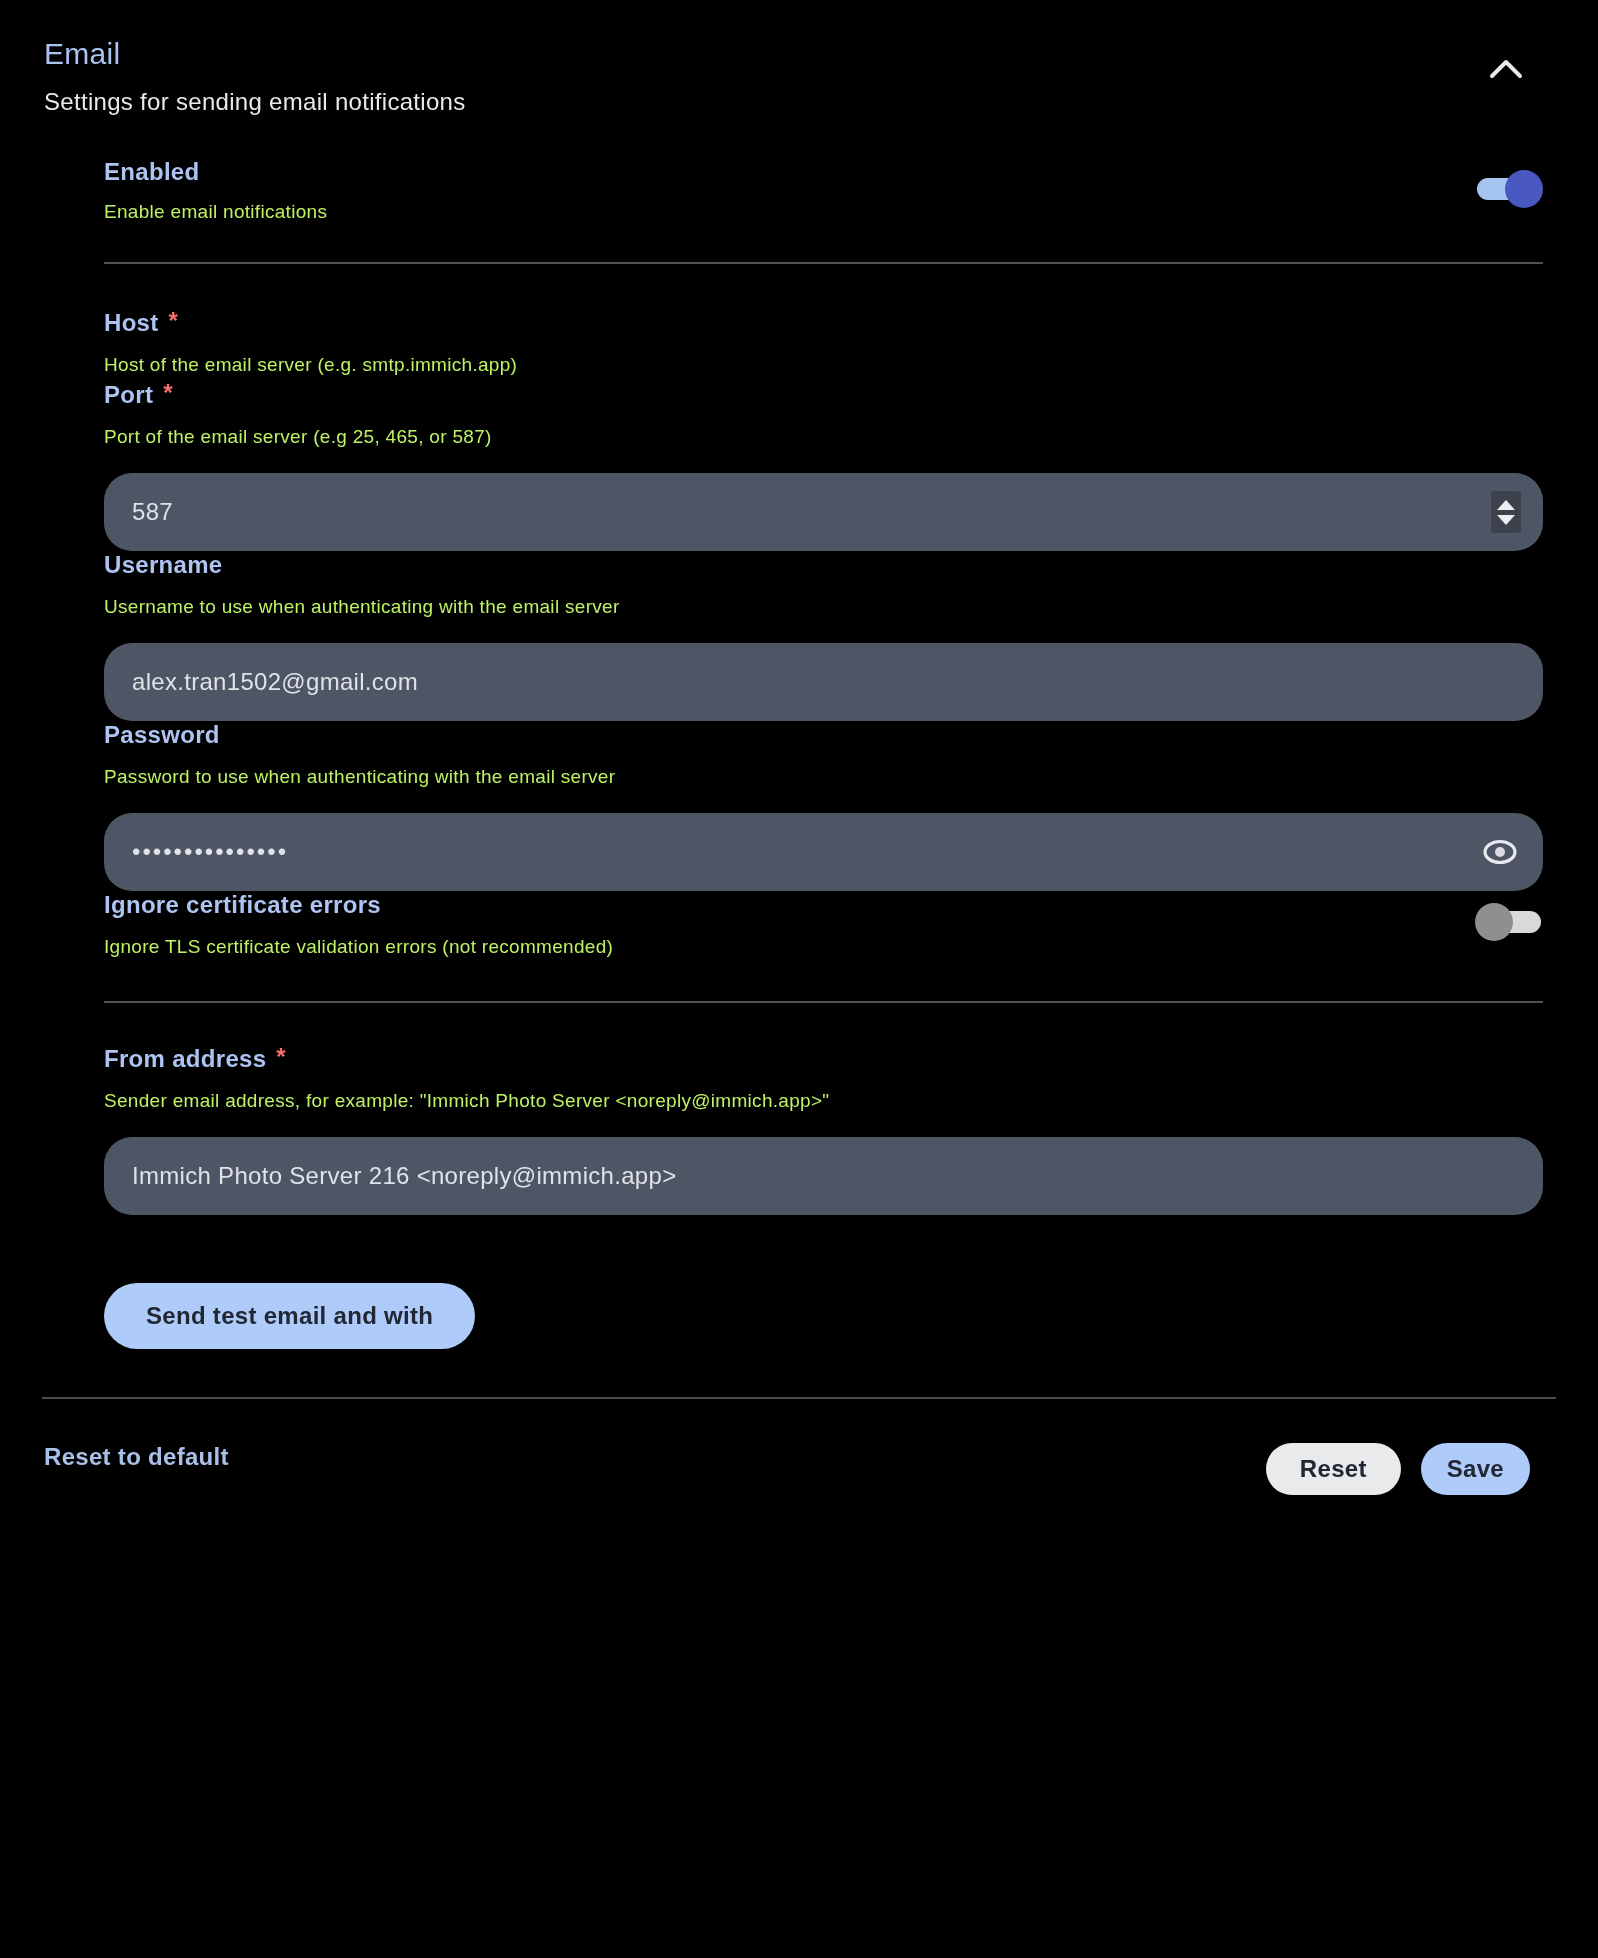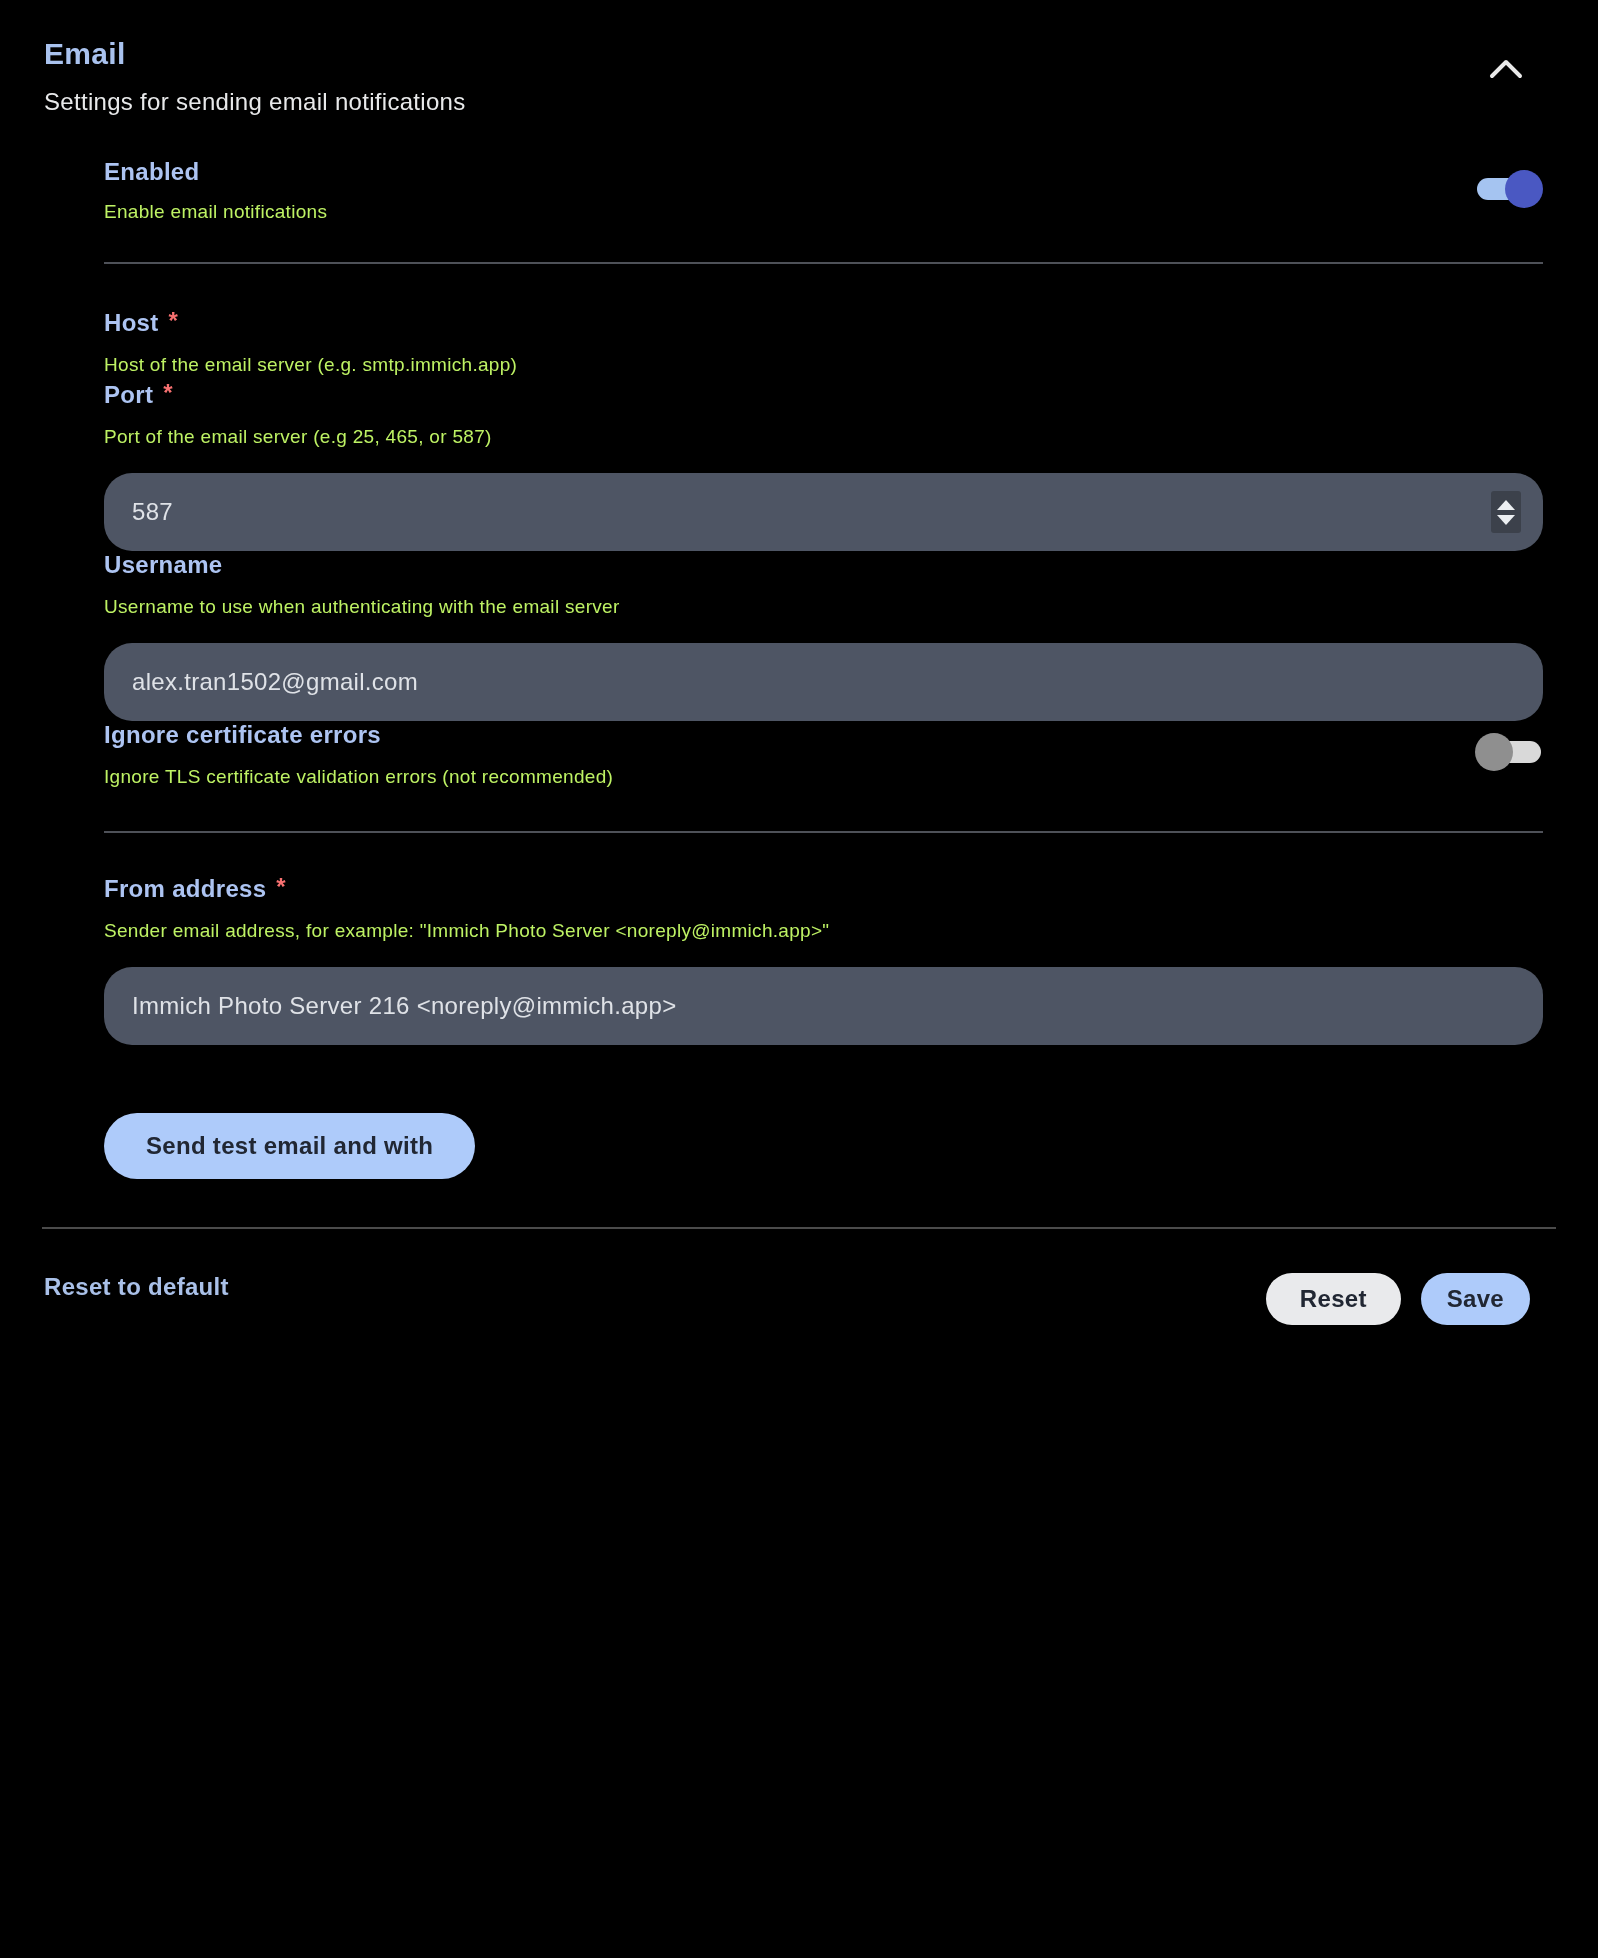--- a/index.html
+++ b/index.html
@@ -2,21 +2,21 @@
 <html><head>
 <meta charset="utf-8">
 <style>
   html,body { margin:0; padding:0; background:#000; }
   .page {
     position:relative; width:1598px; height:1958px; background:#000;
     font-family:"Liberation Sans", sans-serif; letter-spacing:0.3px; overflow:hidden;
   }
   
   .header { position:relative; padding:36px 56px 0 44px; }
-  .title { margin:0; color:#a9c2ee; font-size:30px; font-weight:700; line-height:36px; }
+  .title { margin:0; color:#a9c2ee; font-size:30px; font-weight:400; line-height:36px; }
   .subtitle { margin:16px 0 0 0; color:#e8e9ea; font-size:24px; font-weight:400; line-height:28px; }
   .collapse-btn { position:absolute; top:52px; right:70px; width:44px; height:34px;
     background:none; border:none; padding:0; cursor:pointer; }
   .collapse-btn svg { display:block; }
 
   
   .content { margin:42px 55px 0 104px; }
 
   .toggle-row { display:flex; justify-content:space-between; align-items:flex-start; }
   .lbl { color:#adc4f2; font-size:24px; font-weight:600; line-height:28px; }
@@ -132,20 +132,35 @@
     
     <div class="field">
       <div class="lbl">Username</div>
       <div class="desc">Username to use when authenticating with the email server</div>
       <div class="input-wrap">
         <input class="text-input" type="text" value="alex.tran1502@gmail.com" style="">
       </div>
     </div>
 
     
+    <div class="field">
+      <div class="lbl">Password</div>
+      <div class="desc">Password to use when authenticating with the email server</div>
+      <div class="input-wrap">
+        <input class="text-input pwd" type="text" value="•••••••••••••••" style="">
+        <button class="eye-btn">
+          <span>
+            <svg width="38" height="30" viewBox="0 0 38 30">
+              <ellipse cx="19" cy="15" rx="15" ry="10.5" fill="none" stroke="#e8eaf0" stroke-width="3.2"></ellipse>
+              <circle cx="19" cy="15" r="5" fill="#d8dbe2"></circle>
+            </svg>
+          </span>
+        </button>
+      </div>
+    </div>
 
     
     <div class="toggle-row field">
       <div>
         <div class="lbl">Ignore certificate errors</div>
         <div class="desc">Ignore TLS certificate validation errors (not recommended)</div>
       </div>
       <div class="switch off">
         <span class="track"></span>
         <span class="knob"></span>

